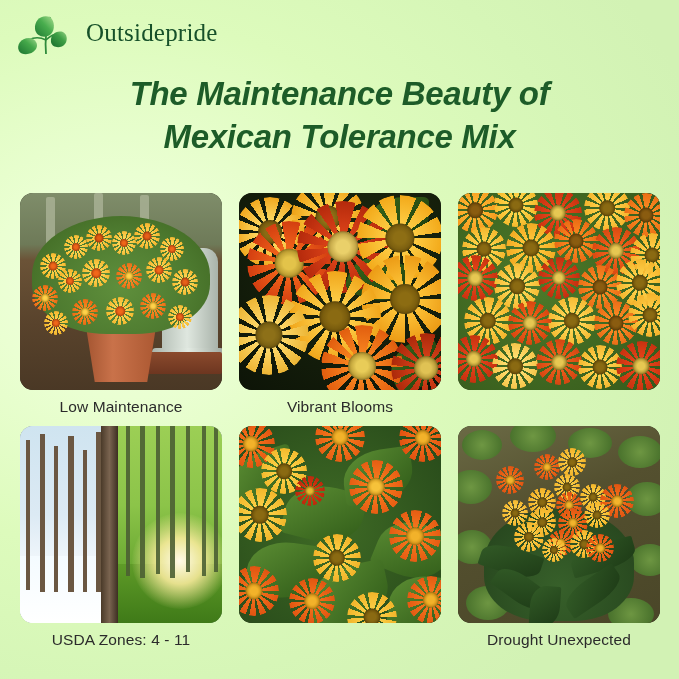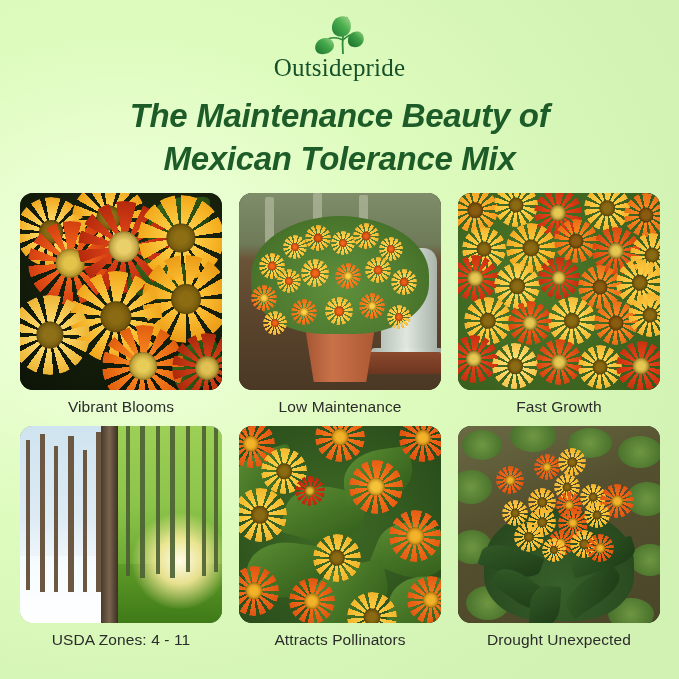--- a/index.html
+++ b/index.html
@@ -21,21 +21,21 @@
     width: 679px;
     height: 679px;
     position: relative;
   }
 
   
   .logo-block {
     width: 100%;
     padding-top: 10px;
     display: flex;
-    flex-direction: column;
+    flex-direction: row;
     align-items: center;
   }
   .logo-mark { width: 86px; height: 48px; display: block; }
   .logo-word {
     font-family: "Liberation Serif", serif;
     font-size: 25px;
     letter-spacing: 0.2px;
     color: #17512a;
     line-height: 1;
     margin-top: -3px;
@@ -247,41 +247,20 @@
 
   <h1 class="title">
     <span class="line">The Maintenance Beauty of</span>
     <span class="line">Mexican Tolerance Mix</span>
   </h1>
 
   <div class="grid">
 
     <div class="cell">
       <div class="thumb">
-        <div class="scene s1">
-          <div class="leaf-bg" style="left:128px;top:4px;width:62px;height:46px;"></div>
-          <div class="leaf-bg" style="left:110px;top:64px;width:58px;height:44px;transform:rotate(20deg);"></div>
-          <div class="leaf-bg" style="left:150px;top:150px;width:54px;height:44px;transform:rotate(-25deg);"></div>
-          <div class="fl" style="left:-4px;top:4px;width:70px;height:70px;--petal:radial-gradient(circle,#ffdf6b 18%,#f0a81f 70%,#d98a12 100%);--core1:#8a6b14;--core2:#5e4708;"></div>
-          <div class="fl" style="left:52px;top:-12px;width:74px;height:74px;--petal:radial-gradient(circle,#ffd44e 18%,#eea117 70%,#cf7f0c 100%);--core1:#8f7016;--core2:#60490a;"></div>
-          <div class="fl" style="left:8px;top:28px;width:84px;height:84px;--petal:radial-gradient(circle,#f66a1c 14%,#d23d10 72%,#a92a08 100%);--core1:#e3c34a;--core2:#8a6a10;"></div>
-          <div class="fl" style="left:58px;top:8px;width:92px;height:92px;--petal:radial-gradient(circle,#e0451a 14%,#b52a0c 70%,#8d1e06 100%);--core1:#ead06a;--core2:#91701a;"></div>
-          <div class="fl smooth" style="left:118px;top:2px;width:86px;height:86px;--petal:radial-gradient(circle,#ffd14a 16%,#f2a818 72%,#d4840c 100%);--core1:#8d6e14;--core2:#5f4708;"></div>
-          <div class="fl smooth" style="left:122px;top:62px;width:88px;height:88px;--petal:radial-gradient(circle,#ffc83c 16%,#eb9a14 72%,#cb7708 100%);--core1:#8c6c12;--core2:#5e4506;"></div>
-          <div class="fl" style="left:50px;top:78px;width:92px;height:92px;--petal:radial-gradient(circle,#ffd34e 16%,#f0a51a 72%,#d0800e 100%);--core1:#8a6a12;--core2:#5c4406;"></div>
-          <div class="fl" style="left:-10px;top:102px;width:80px;height:80px;--petal:radial-gradient(circle,#ffde72 16%,#ecb433 72%,#c98f1a 100%);--core1:#8d7018;--core2:#5f4a0a;"></div>
-          <div class="fl" style="left:82px;top:132px;width:82px;height:82px;--petal:radial-gradient(circle,#fb8a22 14%,#e05c0e 72%,#b54206 100%);--core1:#e8cc58;--core2:#8c6c12;"></div>
-          <div class="fl" style="left:152px;top:140px;width:70px;height:70px;--petal:radial-gradient(circle,#d8421a 14%,#a9280a 72%,#821c05 100%);--core1:#e0c254;--core2:#846614;"></div>
-        </div>
-      </div>
-      <div class="caption">Vibrant Blooms</div>
-    </div>
-
-    <div class="cell">
-      <div class="thumb">
         <div class="scene s2">
           <div class="post" style="left:26px;top:4px;height:48px;"></div>
           <div class="post" style="left:74px;top:0px;height:44px;"></div>
           <div class="post" style="left:120px;top:2px;height:46px;"></div>
           <div class="urn"></div>
           <div class="urn-base"></div>
           <div class="brick"></div>
           <div class="pot"></div>
           <div class="pot-rim"></div>
           <div class="bush"></div>
@@ -302,20 +281,41 @@
           <div class="fl" style="left:86px;top:104px;width:28px;height:28px;--petal:radial-gradient(circle,#ffd652 20%,#eda71c 100%);--core1:#f2671a;--core2:#c94409;"></div>
           <div class="fl" style="left:120px;top:100px;width:26px;height:26px;--petal:radial-gradient(circle,#fb8d24 20%,#e05c10 100%);--core1:#ffd24a;--core2:#d9980e;"></div>
           <div class="fl" style="left:148px;top:112px;width:24px;height:24px;--petal:radial-gradient(circle,#ffd958 20%,#efa81e 100%);--core1:#f2671a;--core2:#c94409;"></div>
         </div>
       </div>
       <div class="caption">Low Maintenance</div>
     </div>
 
     <div class="cell">
       <div class="thumb">
+        <div class="scene s1">
+          <div class="leaf-bg" style="left:128px;top:4px;width:62px;height:46px;"></div>
+          <div class="leaf-bg" style="left:110px;top:64px;width:58px;height:44px;transform:rotate(20deg);"></div>
+          <div class="leaf-bg" style="left:150px;top:150px;width:54px;height:44px;transform:rotate(-25deg);"></div>
+          <div class="fl" style="left:-4px;top:4px;width:70px;height:70px;--petal:radial-gradient(circle,#ffdf6b 18%,#f0a81f 70%,#d98a12 100%);--core1:#8a6b14;--core2:#5e4708;"></div>
+          <div class="fl" style="left:52px;top:-12px;width:74px;height:74px;--petal:radial-gradient(circle,#ffd44e 18%,#eea117 70%,#cf7f0c 100%);--core1:#8f7016;--core2:#60490a;"></div>
+          <div class="fl" style="left:8px;top:28px;width:84px;height:84px;--petal:radial-gradient(circle,#f66a1c 14%,#d23d10 72%,#a92a08 100%);--core1:#e3c34a;--core2:#8a6a10;"></div>
+          <div class="fl" style="left:58px;top:8px;width:92px;height:92px;--petal:radial-gradient(circle,#e0451a 14%,#b52a0c 70%,#8d1e06 100%);--core1:#ead06a;--core2:#91701a;"></div>
+          <div class="fl smooth" style="left:118px;top:2px;width:86px;height:86px;--petal:radial-gradient(circle,#ffd14a 16%,#f2a818 72%,#d4840c 100%);--core1:#8d6e14;--core2:#5f4708;"></div>
+          <div class="fl smooth" style="left:122px;top:62px;width:88px;height:88px;--petal:radial-gradient(circle,#ffc83c 16%,#eb9a14 72%,#cb7708 100%);--core1:#8c6c12;--core2:#5e4506;"></div>
+          <div class="fl" style="left:50px;top:78px;width:92px;height:92px;--petal:radial-gradient(circle,#ffd34e 16%,#f0a51a 72%,#d0800e 100%);--core1:#8a6a12;--core2:#5c4406;"></div>
+          <div class="fl" style="left:-10px;top:102px;width:80px;height:80px;--petal:radial-gradient(circle,#ffde72 16%,#ecb433 72%,#c98f1a 100%);--core1:#8d7018;--core2:#5f4a0a;"></div>
+          <div class="fl" style="left:82px;top:132px;width:82px;height:82px;--petal:radial-gradient(circle,#fb8a22 14%,#e05c0e 72%,#b54206 100%);--core1:#e8cc58;--core2:#8c6c12;"></div>
+          <div class="fl" style="left:152px;top:140px;width:70px;height:70px;--petal:radial-gradient(circle,#d8421a 14%,#a9280a 72%,#821c05 100%);--core1:#e0c254;--core2:#846614;"></div>
+        </div>
+      </div>
+      <div class="caption">Vibrant Blooms</div>
+    </div>
+
+    <div class="cell">
+      <div class="thumb">
         <div class="scene s3">
           <div class="fl" style="left:-6px;top:-6px;width:46px;height:46px;--petal:radial-gradient(circle,#ffb833 18%,#ef8a12 100%);--core1:#8a5c10;--core2:#5c3c06;"></div>
           <div class="fl" style="left:36px;top:-10px;width:44px;height:44px;--petal:radial-gradient(circle,#ffd94f 18%,#f0a818 100%);--core1:#8a6a12;--core2:#5c4406;"></div>
           <div class="fl" style="left:76px;top:-4px;width:48px;height:48px;--petal:radial-gradient(circle,#e8461a 16%,#b6280a 100%);--core1:#e6c752;--core2:#8a6a12;"></div>
           <div class="fl" style="left:126px;top:-8px;width:46px;height:46px;--petal:radial-gradient(circle,#ffd44e 18%,#eea41a 100%);--core1:#8a6a12;--core2:#5c4406;"></div>
           <div class="fl" style="left:166px;top:0px;width:44px;height:44px;--petal:radial-gradient(circle,#fb8d22 18%,#e05c0e 100%);--core1:#8a5c10;--core2:#5c3c06;"></div>
           <div class="fl" style="left:4px;top:34px;width:44px;height:44px;--petal:radial-gradient(circle,#ffd54e 18%,#eca51a 100%);--core1:#8a6a12;--core2:#5c4406;"></div>
           <div class="fl" style="left:48px;top:30px;width:50px;height:50px;--petal:radial-gradient(circle,#ffc83c 18%,#eb9a14 100%);--core1:#8a6a12;--core2:#5c4406;"></div>
           <div class="fl" style="left:96px;top:26px;width:44px;height:44px;--petal:radial-gradient(circle,#fb8a20 18%,#e0590e 100%);--core1:#8a5c10;--core2:#5c3c06;"></div>
           <div class="fl" style="left:134px;top:34px;width:48px;height:48px;--petal:radial-gradient(circle,#f3641c 16%,#c93a0c 100%);--core1:#e6c752;--core2:#8a6a12;"></div>
@@ -330,21 +330,20 @@
           <div class="fl" style="left:90px;top:104px;width:48px;height:48px;--petal:radial-gradient(circle,#ffd958 18%,#efa81e 100%);--core1:#8a6a12;--core2:#5c4406;"></div>
           <div class="fl" style="left:136px;top:108px;width:44px;height:44px;--petal:radial-gradient(circle,#fb8c24 18%,#e05b10 100%);--core1:#8a5c10;--core2:#5c3c06;"></div>
           <div class="fl" style="left:170px;top:100px;width:44px;height:44px;--petal:radial-gradient(circle,#ffd14a 18%,#eea21a 100%);--core1:#8a6a12;--core2:#5c4406;"></div>
           <div class="fl" style="left:-8px;top:142px;width:48px;height:48px;--petal:radial-gradient(circle,#e6441a 16%,#b4270a 100%);--core1:#e6c752;--core2:#8a6a12;"></div>
           <div class="fl" style="left:34px;top:150px;width:46px;height:46px;--petal:radial-gradient(circle,#ffe277 18%,#f0b430 100%);--core1:#8a6a12;--core2:#5c4406;"></div>
           <div class="fl" style="left:78px;top:146px;width:46px;height:46px;--petal:radial-gradient(circle,#f0601c 16%,#c4380c 100%);--core1:#e6c752;--core2:#8a6a12;"></div>
           <div class="fl" style="left:120px;top:152px;width:44px;height:44px;--petal:radial-gradient(circle,#ffd652 18%,#eda61c 100%);--core1:#8a6a12;--core2:#5c4406;"></div>
           <div class="fl" style="left:158px;top:148px;width:50px;height:50px;--petal:radial-gradient(circle,#e8451a 16%,#b6280a 100%);--core1:#e6c752;--core2:#8a6a12;"></div>
         </div>
       </div>
-      <div class="caption">Fast Growth</div>
     </div>
 
     <div class="cell">
       <div class="thumb">
         <div class="scene s4">
           <div class="winter"></div>
           <div class="summer"></div>
           <div class="grass"></div>
           <div class="snow"></div>
           <div class="trunk w" style="left:6px;top:14px;width:4px;height:150px;"></div>
@@ -386,21 +385,20 @@
           <div class="fl" style="left:56px;top:50px;width:30px;height:30px;--petal:radial-gradient(circle,#e23a12,#a9230a);--core1:#e8b830;--core2:#9a6a0c;"></div>
           <div class="fl" style="left:-6px;top:62px;width:54px;height:54px;--petal:radial-gradient(circle,#ffdb53,#eda81a);--core1:#8a6a12;--core2:#5c4406;"></div>
           <div class="fl" style="left:150px;top:84px;width:52px;height:52px;--petal:radial-gradient(circle,#fa8220,#dc4c0e);--core1:#f2b22a;--core2:#b87808;"></div>
           <div class="fl" style="left:74px;top:108px;width:48px;height:48px;--petal:radial-gradient(circle,#ffd84f,#eca418);--core1:#8a6a12;--core2:#5c4406;"></div>
           <div class="fl" style="left:-10px;top:140px;width:50px;height:50px;--petal:radial-gradient(circle,#f8791e,#d6440c);--core1:#f2b22a;--core2:#b87808;"></div>
           <div class="fl" style="left:50px;top:152px;width:46px;height:46px;--petal:radial-gradient(circle,#f87b1e,#d7450c);--core1:#f2b22a;--core2:#b87808;"></div>
           <div class="fl" style="left:108px;top:166px;width:50px;height:50px;--petal:radial-gradient(circle,#ffd851,#eda61a);--core1:#8a6a12;--core2:#5c4406;"></div>
           <div class="fl" style="left:168px;top:150px;width:48px;height:48px;--petal:radial-gradient(circle,#f9801f,#da4a0e);--core1:#f2b22a;--core2:#b87808;"></div>
         </div>
       </div>
-      <div class="caption">Attracts Pollinators</div>
     </div>
 
     <div class="cell">
       <div class="thumb">
         <div class="scene s6">
           <div class="gc" style="left:4px;top:4px;width:40px;height:30px;"></div>
           <div class="gc" style="left:52px;top:-6px;width:46px;height:32px;"></div>
           <div class="gc" style="left:110px;top:2px;width:44px;height:30px;"></div>
           <div class="gc" style="left:160px;top:10px;width:44px;height:32px;"></div>
           <div class="gc" style="left:-8px;top:44px;width:42px;height:34px;"></div>

